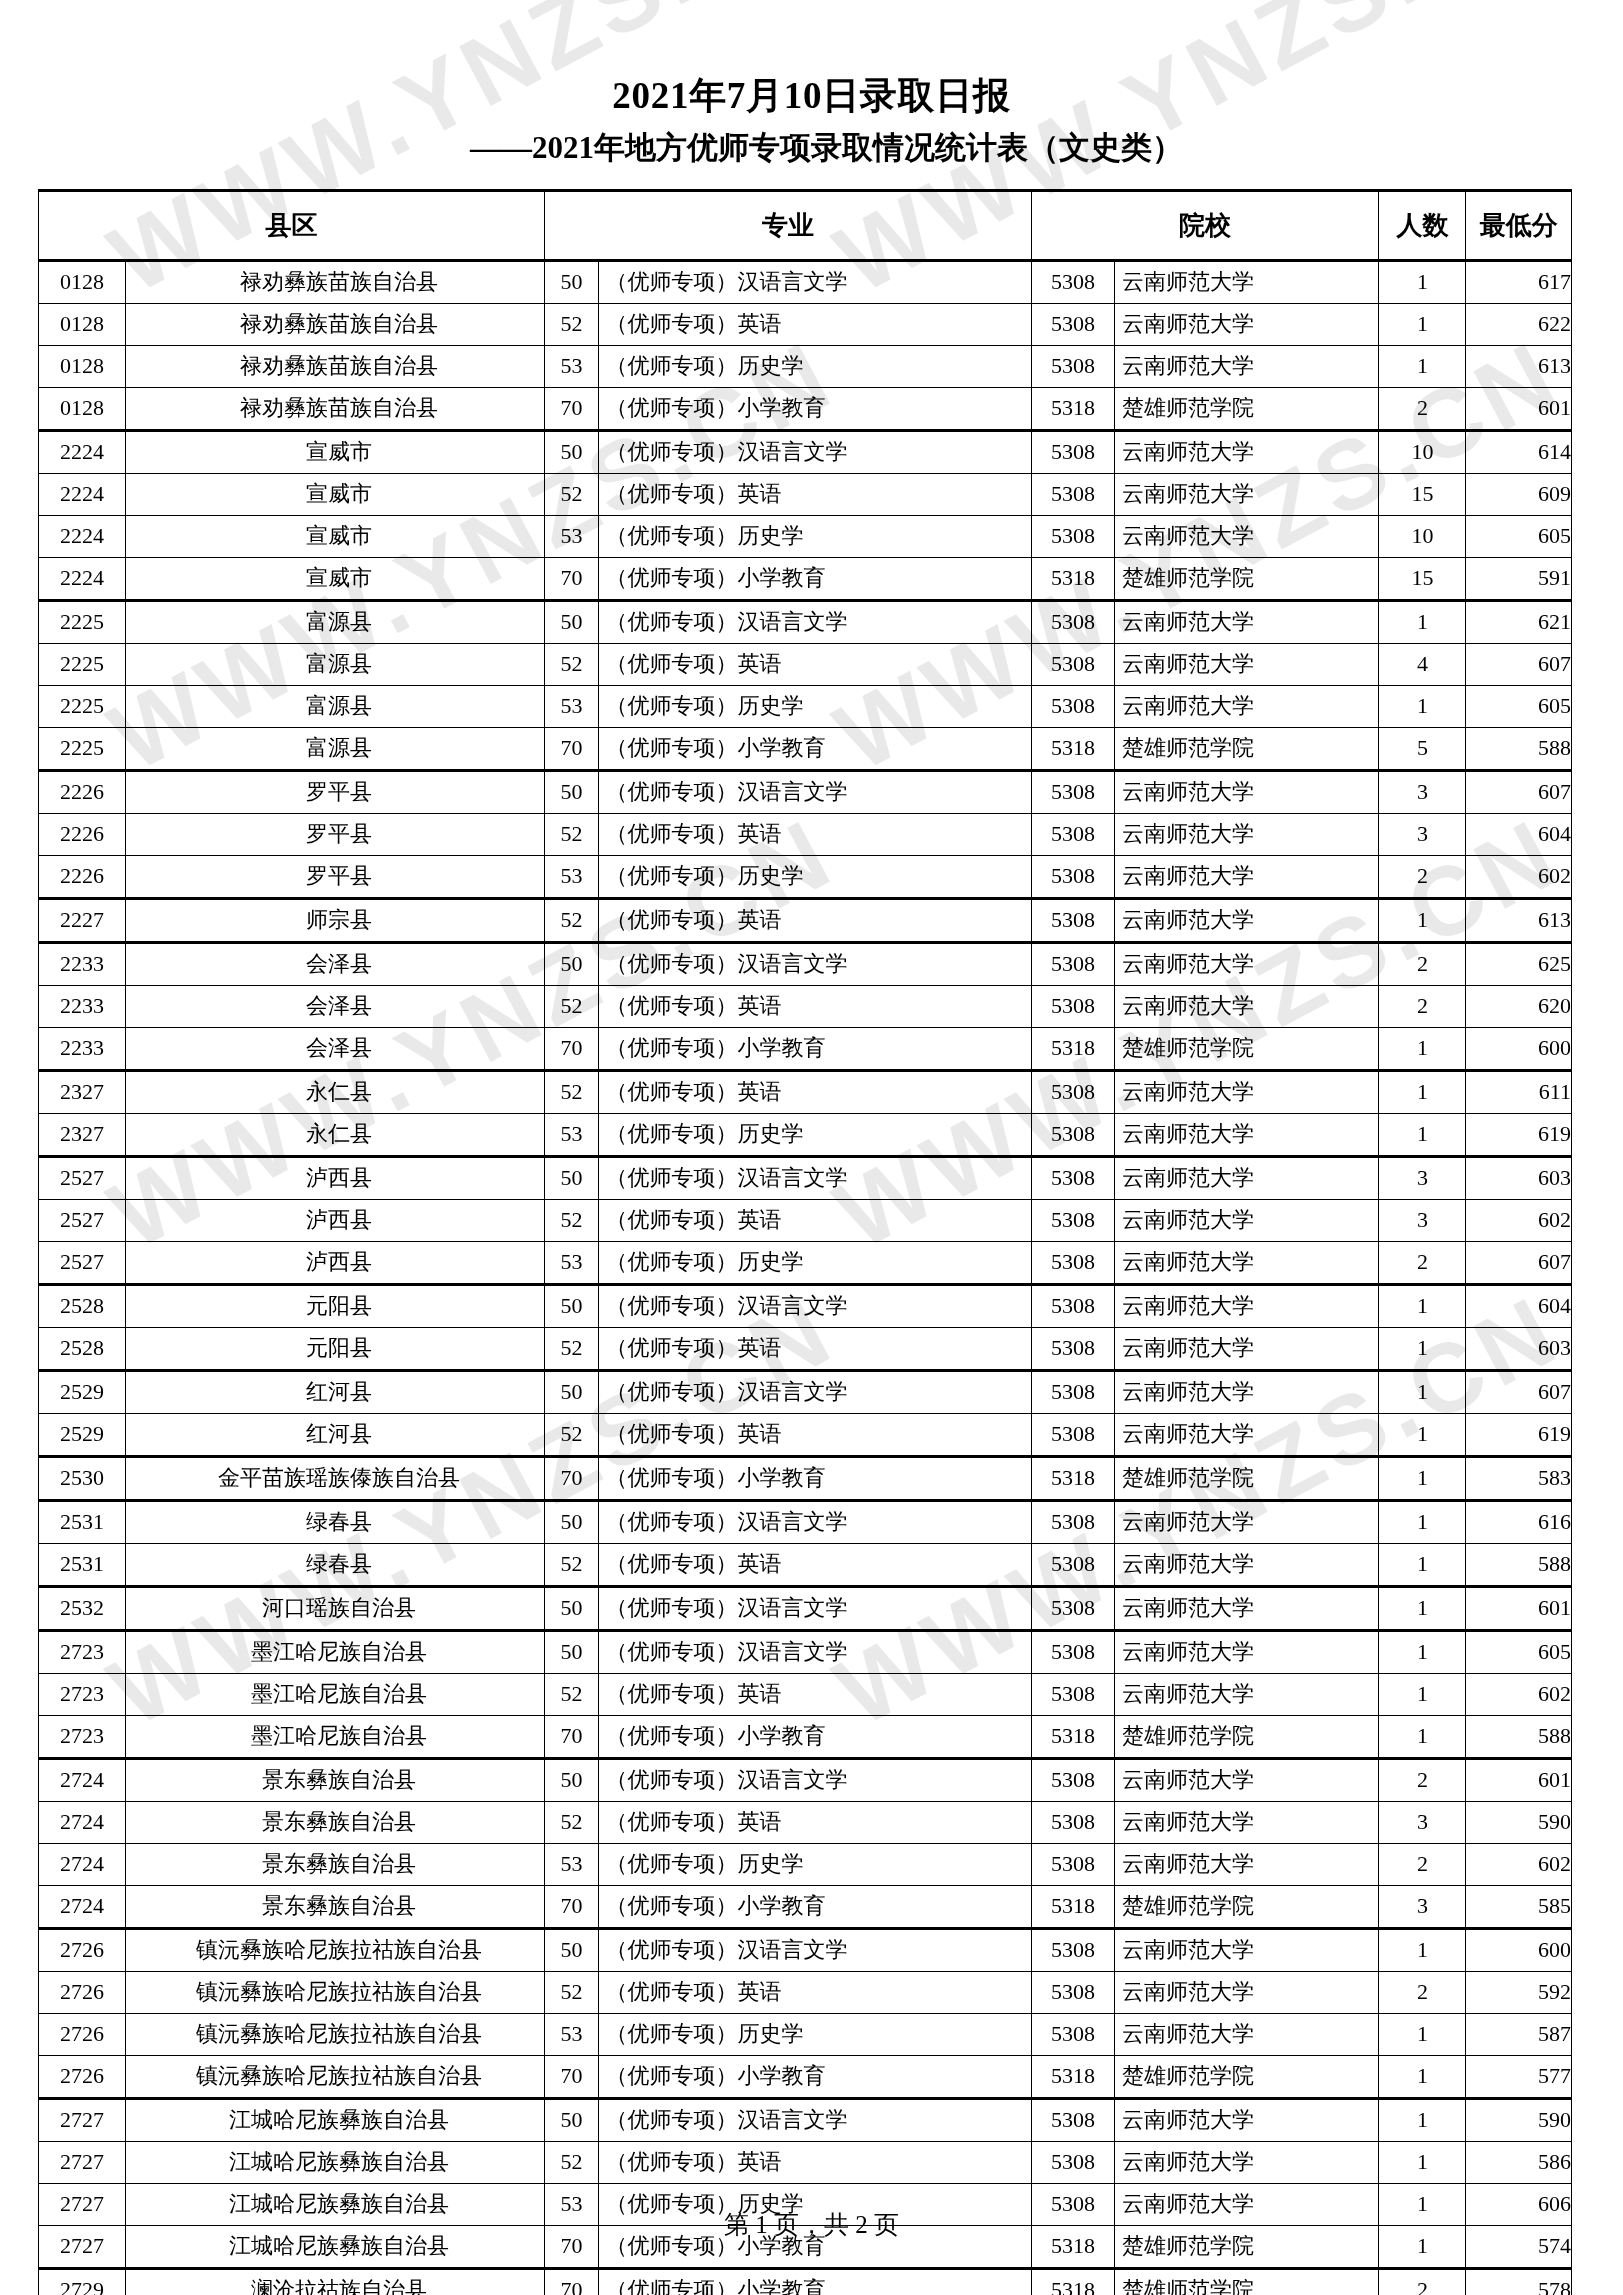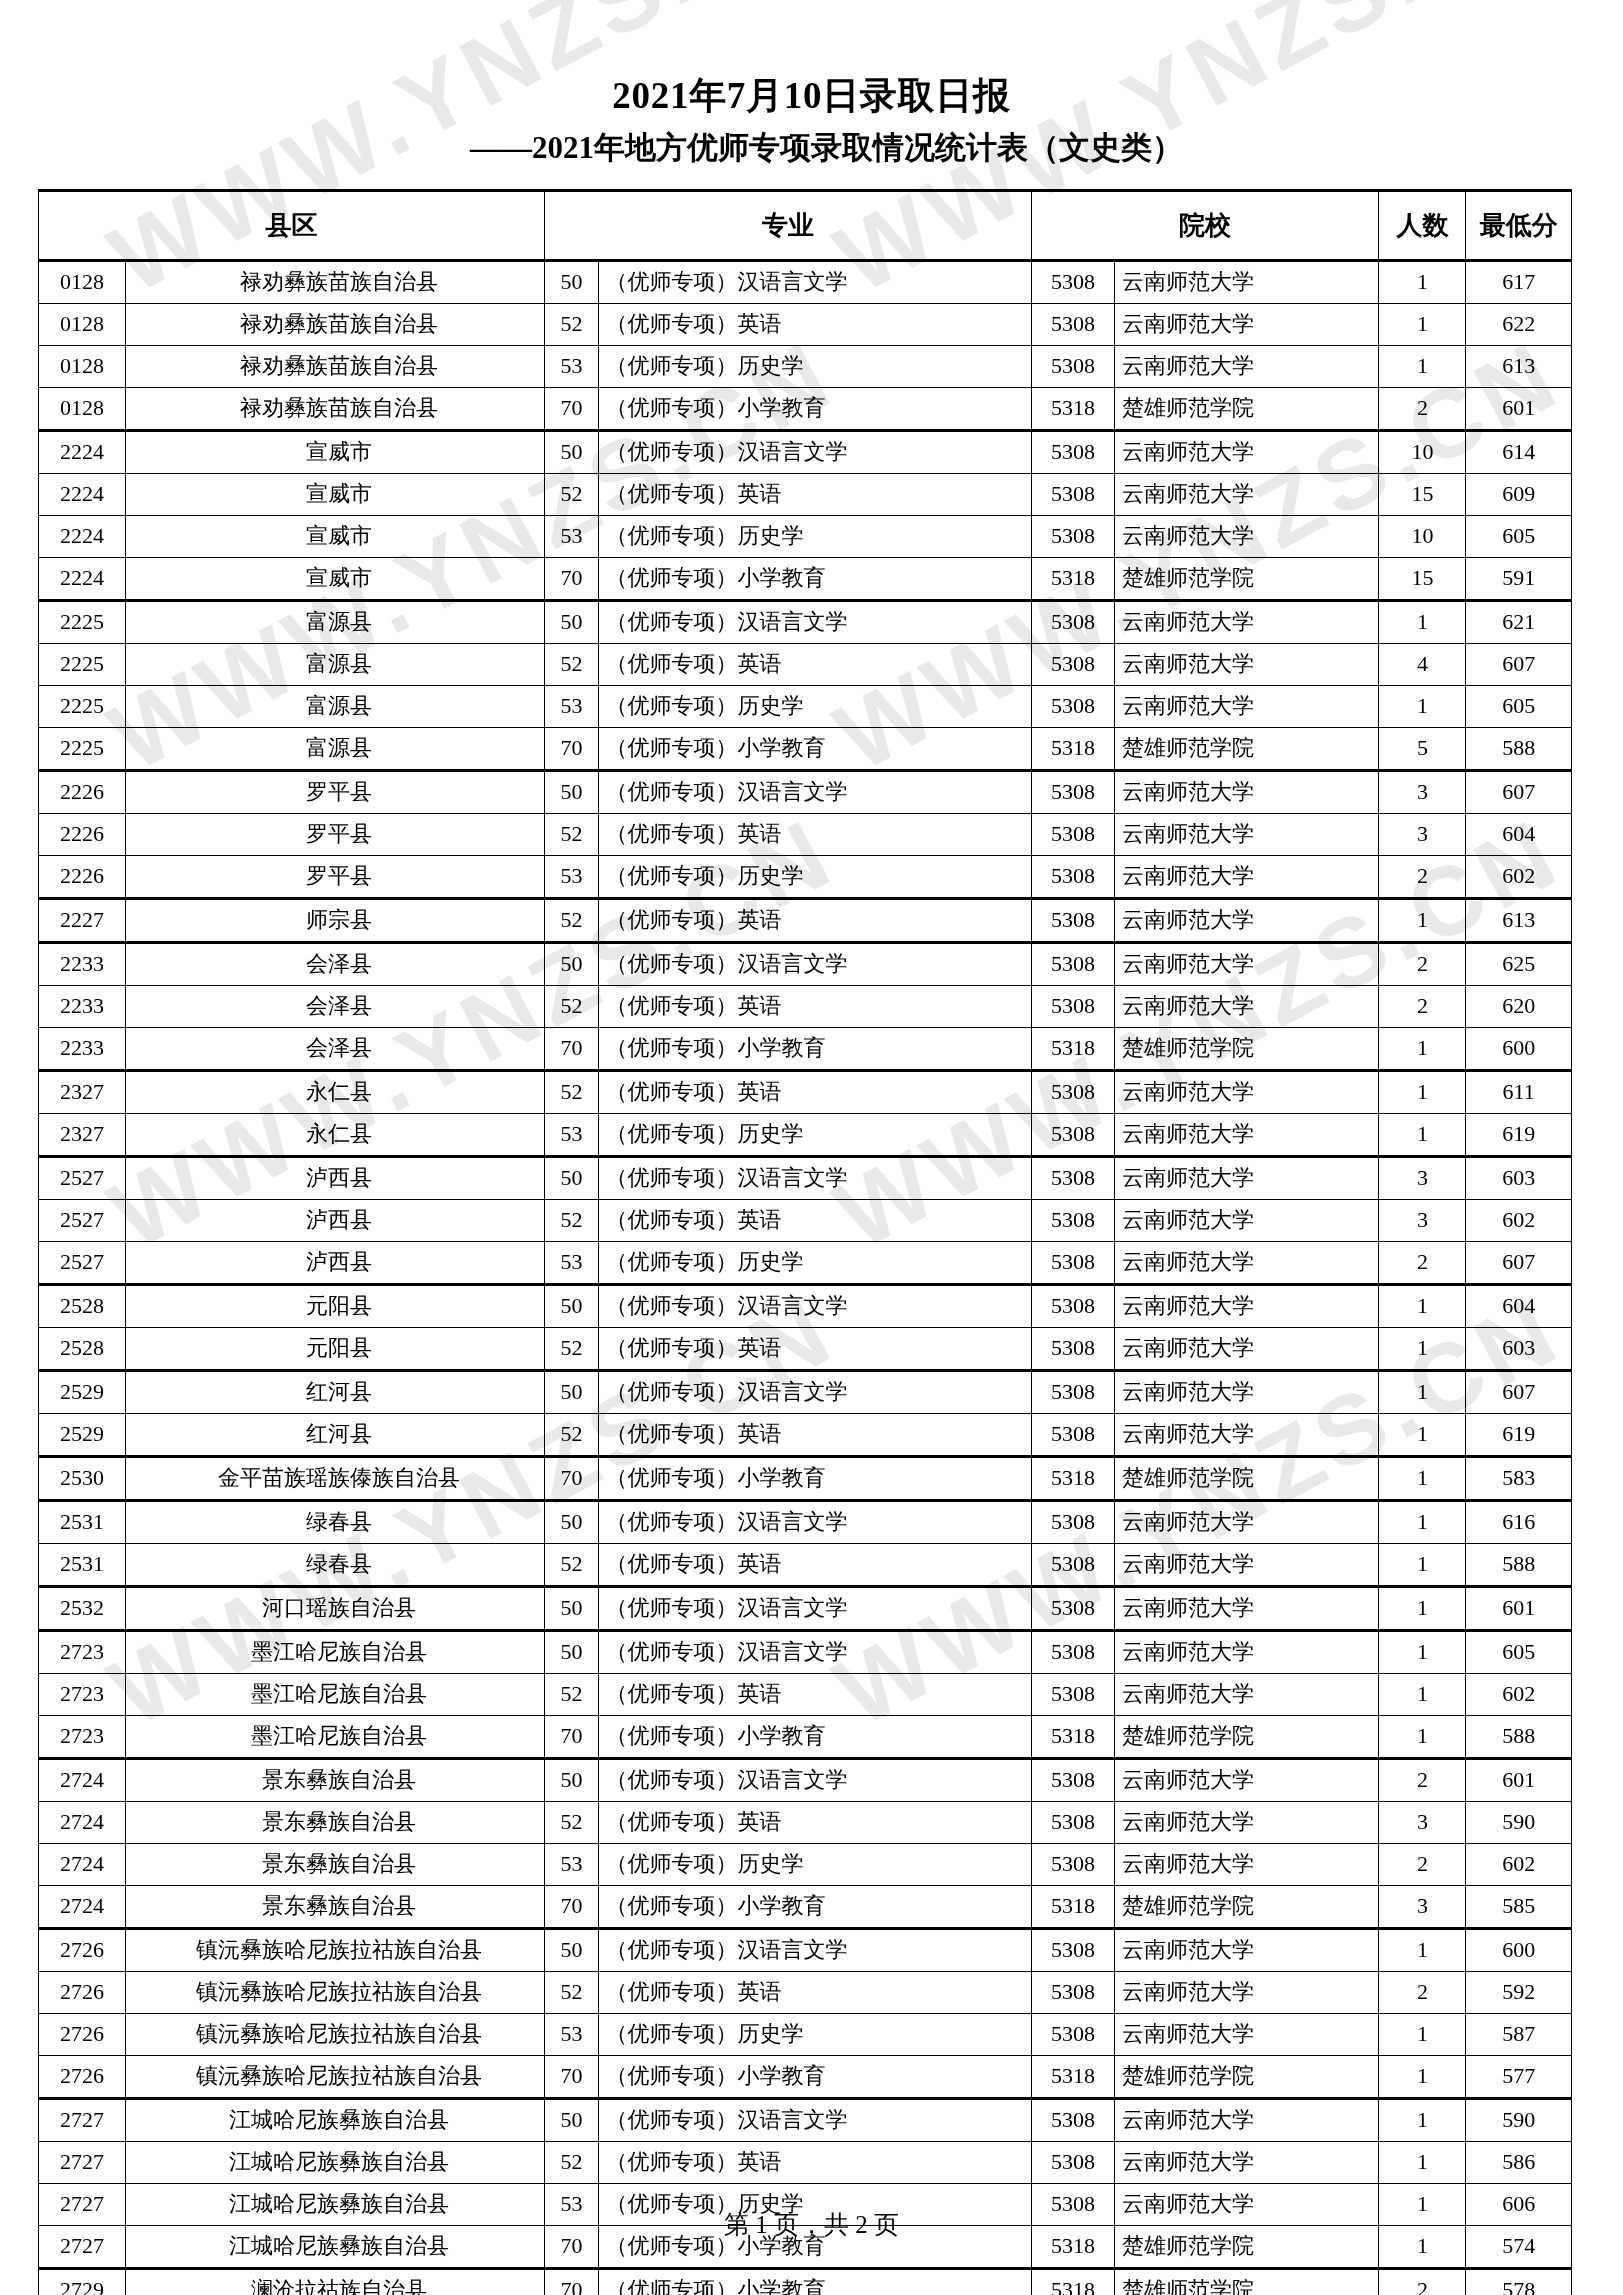--- a/index.html
+++ b/index.html
@@ -117,21 +117,21 @@
     white-space: nowrap;
     overflow: hidden;
   }
   .cell-code   { text-align: center; }
   .cell-county { text-align: center; padding-left: 7.9px !important; }
   .cell-mcode  { text-align: center; }
   .cell-major  { text-align: left; padding-left: 6.5px !important; }
   .cell-scode  { text-align: center; margin-left: 16px; }
   .cell-school { text-align: left; padding-left: 6.5px !important; }
   .cell-count  { text-align: center; }
-  .cell-score  { text-align: center; }
+  .cell-score  { text-align: right; }
 
   
   tr.group-start td { border-top: 3.3px solid #000; }
 
   
   td.vsep-left, th.vsep-left { border-left: 3.3px solid #000; }
   td.vsep-right, th.vsep-right { border-right: 3.3px solid #000; }
 
   
   .footer {

